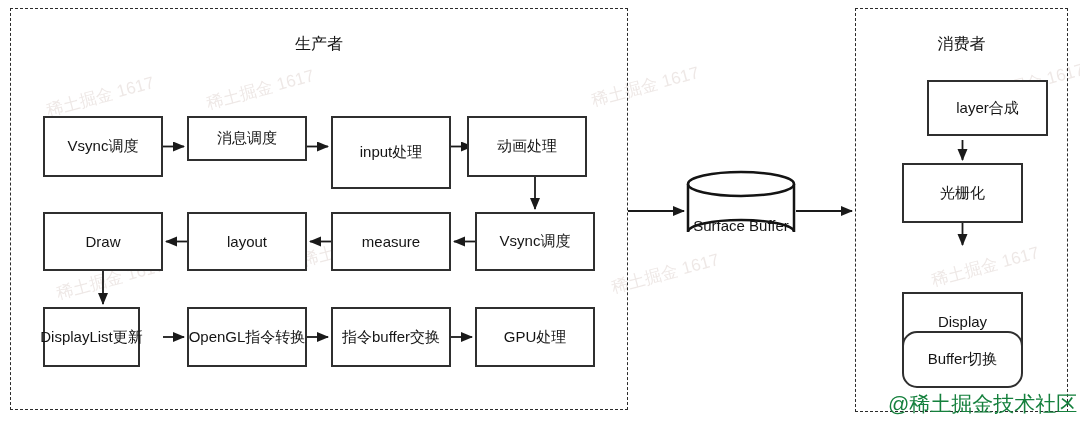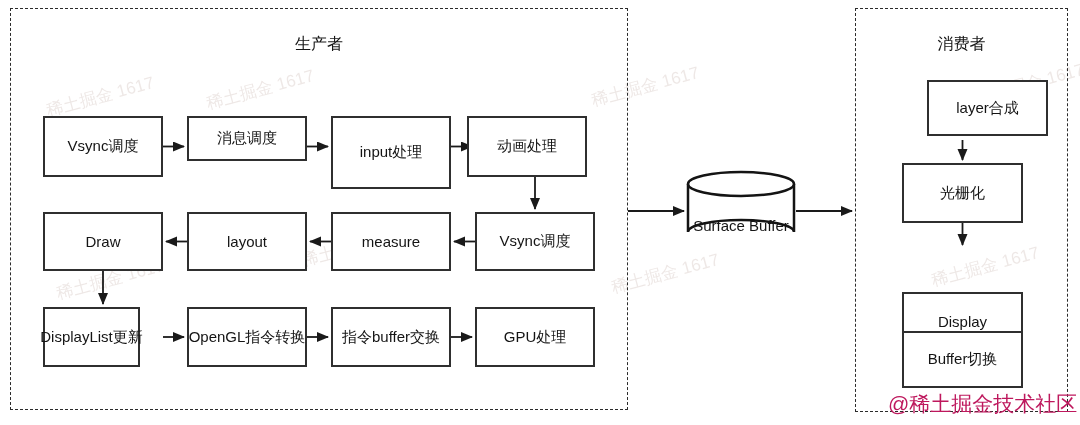--- a/index.html
+++ b/index.html
@@ -57,21 +57,21 @@
     transform: rotate(-15deg);
     white-space: nowrap;
     pointer-events: none;
     user-select: none;
   }
   .wm-corner {
     position: absolute;
     left: 888px; top: 390px; width: 180px;
     text-align: center;
     font-size: 21px;
-    color: #be185d;
+    color: #15803d;
     white-space: nowrap;
     pointer-events: none;
   }
 </style>
 </head>
 <body>
 
 <div class="canvas">
 
   <span class="wm-tile" style="left:45px;top:85px;">稀土掘金 1617</span>
@@ -140,17 +140,17 @@
   <div class="node" style="left:475px; top:212px; width:120px; height:59px;">Vsync调度</div>
 
   <div class="node" style="left:43px;  top:307px; width:97px; height:60px;">DisplayList更新</div>
   <div class="node" style="left:187px; top:307px; width:120px; height:60px;">OpenGL指令转换</div>
   <div class="node" style="left:331px; top:307px; width:120px; height:60px;">指令buffer交换</div>
   <div class="node" style="left:475px; top:307px; width:120px; height:60px;">GPU处理</div>
 
   <div class="node" style="left:927px; top:80px;  width:121px; height:56px;">layer合成</div>
   <div class="node" style="left:902px; top:163px; width:121px; height:60px;">光栅化</div>
   <div class="node" style="left:902px; top:248px; width:121px; height:58px;margin-top:44px;">Display</div>
-  <div class="node" style="left:902px; top:331px; width:121px; height:57px;">Buffer切换</div>
+  <div class="node" style="left:902px; top:331px; width:121px; height:57px;border-radius:15px;">Buffer切换</div>
 
   <div class="wm-corner">@稀土掘金技术社区</div>
 
 </div>
 
 </body></html>

